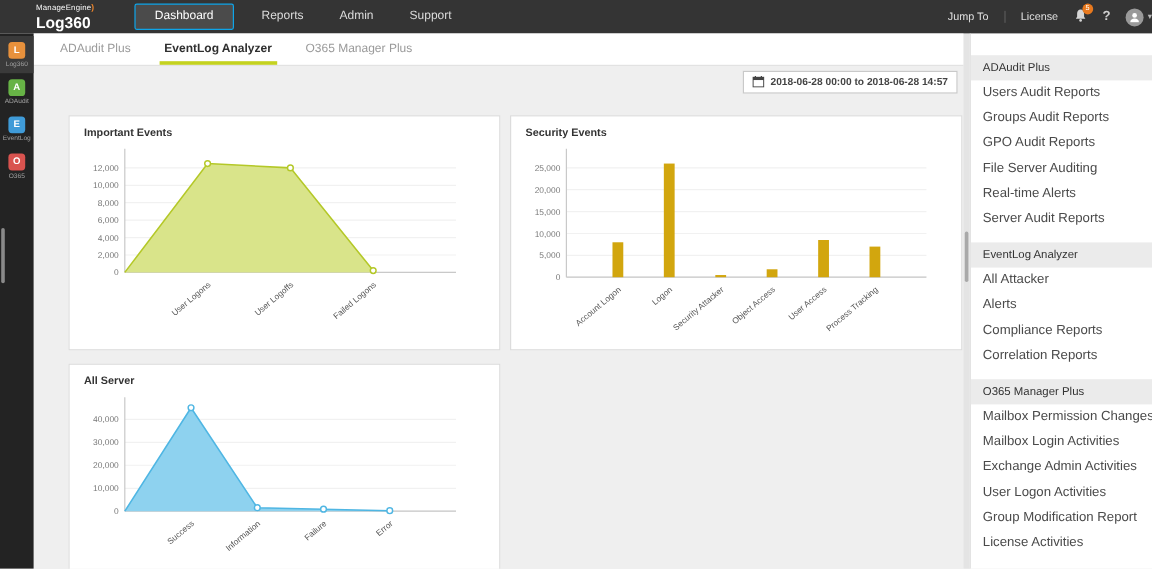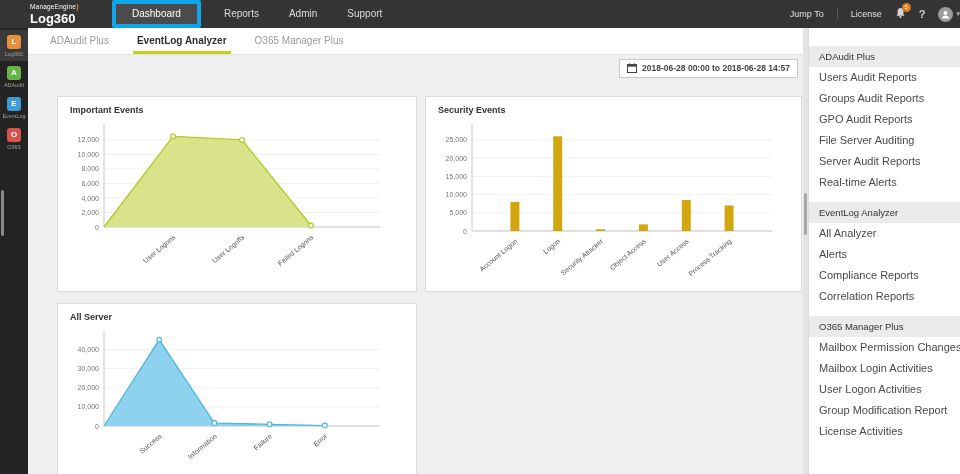--- a/index.html
+++ b/index.html
@@ -13,21 +13,21 @@
   :root { --accent:#c4d21f; --badge:#e8791e; }
 
   
   .topbar { height: 28px; background: #343434; display: flex; align-items: center; }
   .brand { display:flex; flex-direction:column; justify-content:center; padding-left:30px; width:112px; line-height:1; cursor:pointer; }
   .brand .me { font-size:6.5px; color:#fff; letter-spacing:.2px; white-space:nowrap; }
   .brand .swoosh { color:#f0862b; font-weight:bold; font-size:7px; }
   .brand .prod { font-size:13px; font-weight:bold; color:#fff; margin-top:1px; }
   .topnav { display:flex; align-items:center; height:100%; }
   .nav-item { font-size:10px; color:#dcdcdc; padding:0 15px; line-height:28px; cursor:pointer; white-space:nowrap; }
-  .nav-item.active { background:#4b4b4b; border:4px solid #0ea5e9; border-radius:2px; line-height:20px; padding:0 16px; margin-right:8px; color:#fff; }
+  .nav-item.active { background:#4b4b4b; border:1px solid #0ea5e9; border-radius:2px; line-height:20px; padding:0 16px; margin-right:8px; color:#fff; }
   .top-right { margin-left:auto; display:flex; align-items:center; gap:13px; font-size:9px; color:#e0e0e0; }
   .tr-link { cursor:pointer; white-space:nowrap; }
   .tr-sep { width:1px; height:10px; background:#5a5a5a; }
   .bell-wrap { position:relative; display:inline-block; cursor:pointer; }
   .badge { position:absolute; top:-4px; right:-5px; background:var(--badge); color:#fff; font-size:6px; width:9px; height:9px; line-height:9px; text-align:center; border-radius:50%; }
   .help { font-size:11px; color:#cfcfcf; cursor:pointer; font-weight:bold; }
   .user-wrap { display:flex; align-items:center; gap:3px; cursor:pointer; }
   .avatar { width:15px; height:15px; border-radius:50%; background:#9a9a9a; display:flex; align-items:center; justify-content:center; }
   .caret { font-size:7px; color:#bbb; }
 
@@ -241,27 +241,28 @@
   <div class="vscroll">
     <div class="thumb"></div>
   </div>
 
   <div class="sidebar">
       <div class="sb-header first">ADAudit Plus</div>
       <div class="sb-item">Users Audit Reports</div>
       <div class="sb-item">Groups Audit Reports</div>
       <div class="sb-item">GPO Audit Reports</div>
       <div class="sb-item">File Server Auditing</div>
+      <div class="sb-item">Real-time Alerts</div>
       <div class="sb-item">Server Audit Reports</div>
-      <div class="sb-item">Real-time Alerts</div>
       <div class="sb-header">EventLog Analyzer</div>
-      <div class="sb-item">All Analyzer</div>
+      <div class="sb-item">All Attacker</div>
       <div class="sb-item">Alerts</div>
       <div class="sb-item">Compliance Reports</div>
       <div class="sb-item">Correlation Reports</div>
       <div class="sb-header">O365 Manager Plus</div>
       <div class="sb-item">Mailbox Permission Changes</div>
       <div class="sb-item">Mailbox Login Activities</div>
+      <div class="sb-item">Exchange Admin Activities</div>
       <div class="sb-item">User Logon Activities</div>
       <div class="sb-item">Group Modification Report</div>
       <div class="sb-item">License Activities</div>
     </div>
 </div>
 
 </body></html>

